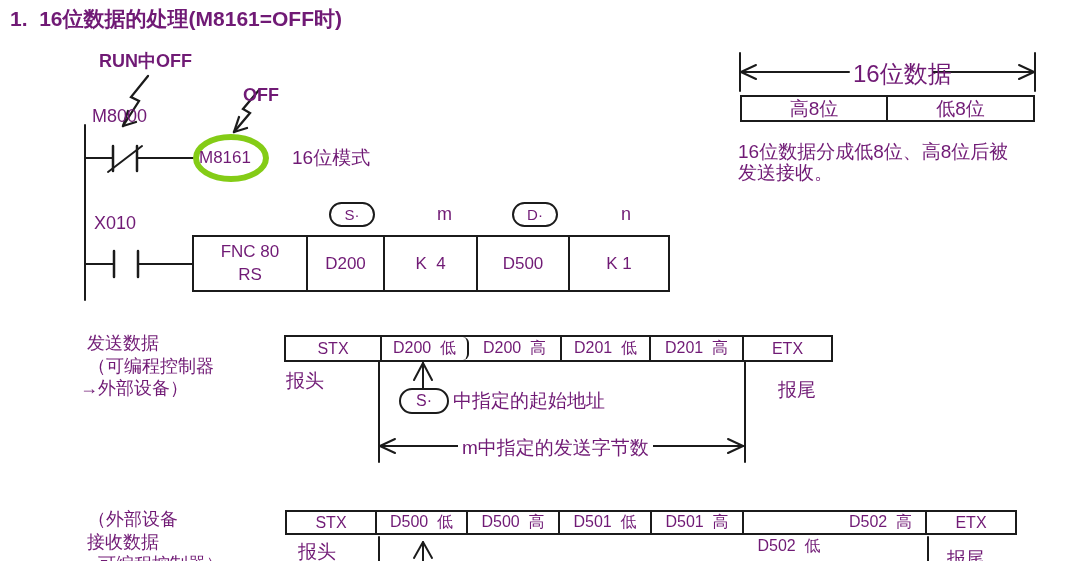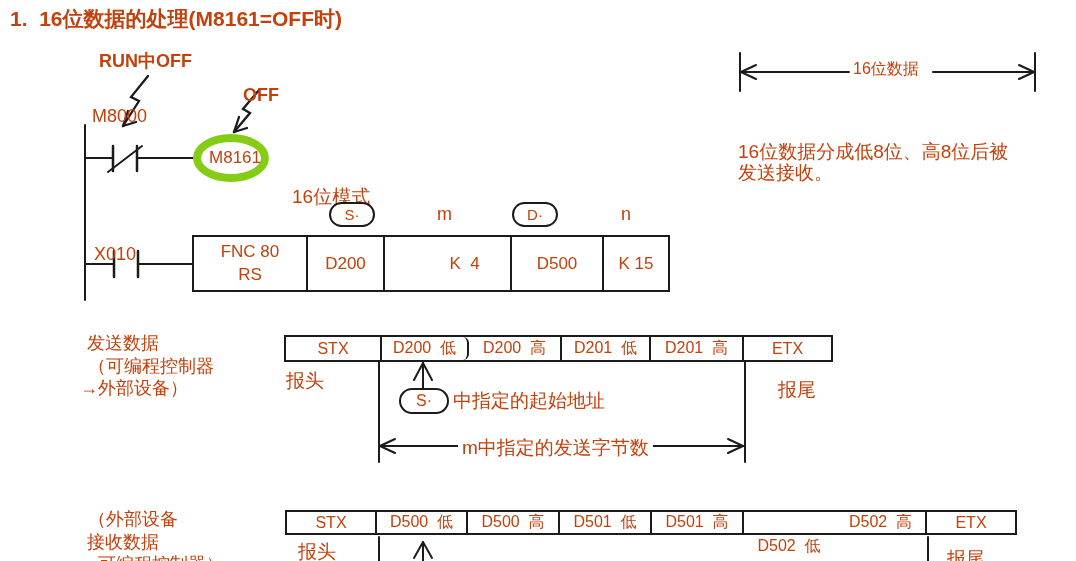--- a/index.html
+++ b/index.html
@@ -1,32 +1,32 @@
 <!DOCTYPE html>
 <html><head>
 <meta charset="utf-8">
 <style>
   html,body{margin:0;padding:0;}
   #page{
     position:relative;width:1076px;height:561px;overflow:hidden;
-    background:#ffffff;color:#c2410c;
+    background:#ffffff;color:#701a75;
     font-family:"Liberation Sans","DejaVu Sans",sans-serif;
   }
   .lbl{position:absolute;white-space:pre;line-height:1.15;}
   svg.lines{position:absolute;left:0;top:0;z-index:0;}
   .layer{position:absolute;left:0;top:0;width:100%;height:100%;z-index:1;pointer-events:none;}
   .layer *{pointer-events:auto;}
   .rowtbl{position:absolute;display:flex;box-sizing:border-box;border:2px solid #1b1b1b;background:#fff;}
   .cell{display:flex;align-items:center;justify-content:center;box-sizing:border-box;
         border-right:2px solid #1b1b1b;white-space:pre;}
   .cell.last{border-right:none;flex:1;}
   .pill{position:absolute;box-sizing:border-box;border:2px solid #1b1b1b;border-radius:14px;
         display:flex;align-items:center;justify-content:center;background:#fff;}
-  .ellipse{position:absolute;box-sizing:border-box;border:8px solid #84cc16;border-radius:50%;
-        display:flex;align-items:center;justify-content:flex-end;background:#fff;}
+  .ellipse{position:absolute;box-sizing:border-box;border:6px solid #84cc16;border-radius:50%;
+        display:flex;align-items:center;justify-content:flex-start;background:#fff;}
   .whitebg{background:#fff;padding:0 4px;}
   .stack{position:absolute;}
   .stack div{white-space:pre;line-height:22.5px;}
 </style>
 </head>
 <body>
 
 <div id="page">
 
   <svg class="lines" width="1076" height="561" viewBox="0 0 1076 561" stroke="#1b1b1b" stroke-width="2" fill="none" stroke-linecap="round">
@@ -104,45 +104,49 @@
 
     <div class="lbl" style="left:10px;top:7px;font-size:21px;font-weight:bold;">1.  16位数据的处理(M8161=OFF时)</div>
 
     <div class="lbl" style="left:99px;top:51px;font-size:18px;font-weight:bold;">RUN中OFF</div>
     <div class="lbl" style="left:243px;top:69px;font-size:18px;font-weight:bold;margin-top:16px;">OFF</div>
     <div class="lbl" style="left:92px;top:106px;font-size:18px;">M8000</div>
 
     <div class="ellipse" style="left:193px;top:134px;width:76px;height:48px;font-size:17px;">
       <span>M8161</span>
     </div>
-    <div class="lbl" style="left:292px;top:147px;font-size:19px;margin-top:39px;">16位模式</div>
+    <div class="lbl" style="left:292px;top:147px;font-size:19px;">16位模式</div>
 
-    <div class="lbl" style="left:94px;top:244px;font-size:18px;">X010</div>
+    <div class="lbl" style="left:94px;top:213px;font-size:18px;">X010</div>
 
     <div class="pill" style="left:329px;top:202px;width:46px;height:25px;font-size:15px;">
       <span>S·</span>
     </div>
     <div class="lbl" style="left:437px;top:204px;font-size:18px;">m</div>
     <div class="pill" style="left:512px;top:202px;width:46px;height:25px;font-size:15px;">
       <span>D·</span>
     </div>
     <div class="lbl" style="left:621px;top:204px;font-size:18px;">n</div>
 
     <div class="rowtbl" style="left:192px;top:235px;width:478px;height:57px;font-size:17px;">
       <div class="cell" style="width:114px;flex-direction:column;line-height:1.3;">
         <span>FNC 80</span>
         <span>RS</span>
       </div>
       <div class="cell" style="width:77px;">D200</div>
-      <div class="cell" style="width:93px;margin-left:34px;">K  4</div>
+      <div class="cell" style="width:93px;">K  4</div>
       <div class="cell" style="width:92px;">D500</div>
-      <div class="cell last">K 15</div>
+      <div class="cell last">K 1</div>
     </div>
 
-    <div class="lbl" style="left:853px;top:60px;font-size:16px;">16位数据</div>
+    <div class="lbl" style="left:853px;top:60px;font-size:24px;">16位数据</div>
+    <div class="rowtbl" style="left:740px;top:95px;width:295px;height:27px;font-size:19px;">
+      <div class="cell" style="width:146px;">高8位</div>
+      <div class="cell last">低8位</div>
+    </div>
     <div class="lbl" style="left:738px;top:141px;font-size:19px;text-align:right;">16位数据分成低8位、高8位后被</div>
     <div class="lbl" style="left:738px;top:162px;font-size:19px;">发送接收。</div>
 
     <div class="stack" style="left:80px;top:332px;font-size:18px;">
       <div style="padding-left:7px;">发送数据</div>
       <div style="padding-left:8px;">（可编程控制器</div>
       <div>→外部设备）</div>
     </div>
 
     <div class="rowtbl" style="left:284px;top:335px;width:549px;height:27px;font-size:16px;">

